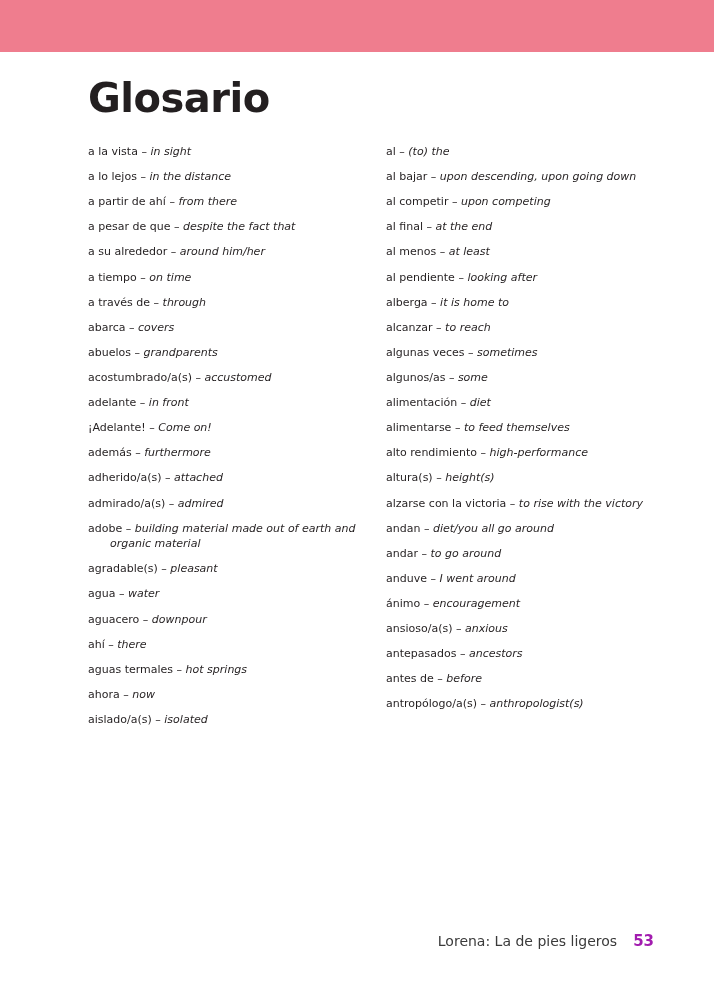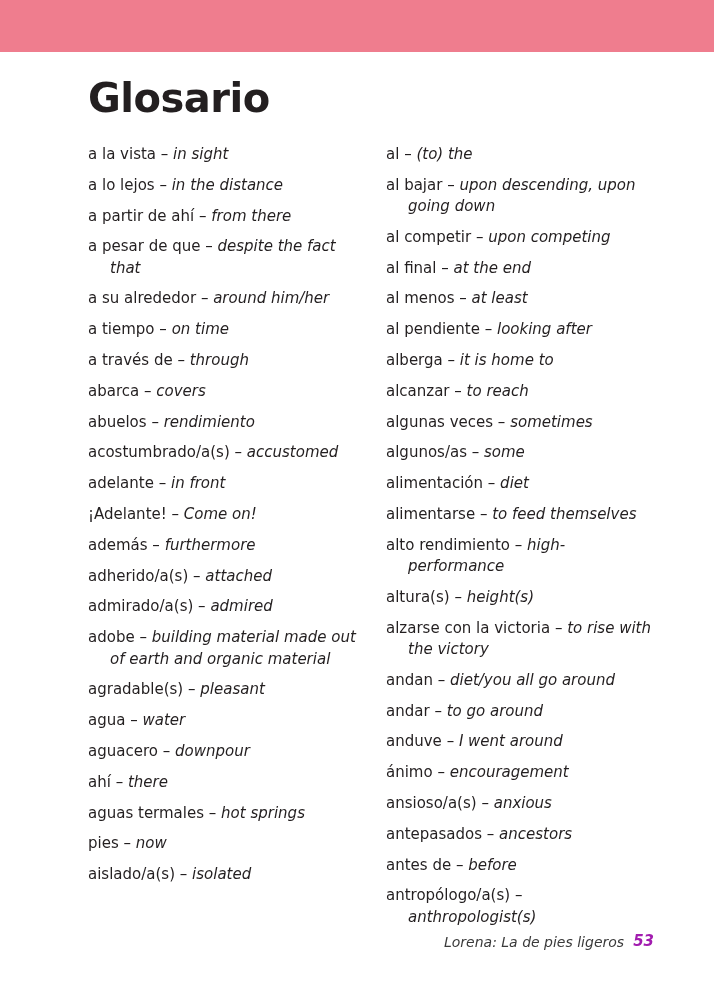--- a/index.html
+++ b/index.html
@@ -49,45 +49,44 @@
   .columns {
     display: flex;
     flex-direction: row;
     align-items: flex-start;
     gap: 30px;
   }
   .column {
     width: 272px;
   }
   .entry {
-    font-size: 15px;
+    font-size: 11px;
     line-height: 1.42;
     color: #231f20;
     margin-bottom: 9.5px;
     padding-left: 22px;
     text-indent: -22px;
   }
   .entry .term {
     font-style: normal;
   }
   .entry .sep {
     font-style: normal;
   }
   .entry .def {
     font-style: italic;
   }
   .footer {
     position: absolute;
     right: 60px;
     bottom: 50px;
     display: flex;
-    align-items: flex-end;
-    gap: 9px;
+    align-items: center;
+    gap: 16px;
     color: #231f20;
-    font-style: italic;
   }
   .footer-title {
     font-size: 14px;
     color: #3a3a3a;
   }
   .footer-page {
     font-size: 15px;
     font-weight: bold;
     color: #a21caf;
   }
@@ -107,34 +106,34 @@
 
       <div class="column">
         <div class="entry"><span class="term">a la vista</span> <span class="sep">–</span> <span class="def">in sight</span></div>
         <div class="entry"><span class="term">a lo lejos</span> <span class="sep">–</span> <span class="def">in the distance</span></div>
         <div class="entry"><span class="term">a partir de ahí</span> <span class="sep">–</span> <span class="def">from there</span></div>
         <div class="entry"><span class="term">a pesar de que</span> <span class="sep">–</span> <span class="def">despite the fact that</span></div>
         <div class="entry"><span class="term">a su alrededor</span> <span class="sep">–</span> <span class="def">around him/her</span></div>
         <div class="entry"><span class="term">a tiempo</span> <span class="sep">–</span> <span class="def">on time</span></div>
         <div class="entry"><span class="term">a través de</span> <span class="sep">–</span> <span class="def">through</span></div>
         <div class="entry"><span class="term">abarca</span> <span class="sep">–</span> <span class="def">covers</span></div>
-        <div class="entry"><span class="term">abuelos</span> <span class="sep">–</span> <span class="def">rendimiento</span></div>
+        <div class="entry"><span class="term">abuelos</span> <span class="sep">–</span> <span class="def">grandparents</span></div>
         <div class="entry"><span class="term">acostumbrado/a(s)</span> <span class="sep">–</span> <span class="def">accustomed</span></div>
         <div class="entry"><span class="term">adelante</span> <span class="sep">–</span> <span class="def">in front</span></div>
         <div class="entry"><span class="term">¡Adelante!</span> <span class="sep">–</span> <span class="def">Come on!</span></div>
         <div class="entry"><span class="term">además</span> <span class="sep">–</span> <span class="def">furthermore</span></div>
         <div class="entry"><span class="term">adherido/a(s)</span> <span class="sep">–</span> <span class="def">attached</span></div>
         <div class="entry"><span class="term">admirado/a(s)</span> <span class="sep">–</span> <span class="def">admired</span></div>
         <div class="entry"><span class="term">adobe</span> <span class="sep">–</span> <span class="def">building material made out of earth and organic material</span></div>
         <div class="entry"><span class="term">agradable(s)</span> <span class="sep">–</span> <span class="def">pleasant</span></div>
         <div class="entry"><span class="term">agua</span> <span class="sep">–</span> <span class="def">water</span></div>
         <div class="entry"><span class="term">aguacero</span> <span class="sep">–</span> <span class="def">downpour</span></div>
         <div class="entry"><span class="term">ahí</span> <span class="sep">–</span> <span class="def">there</span></div>
         <div class="entry"><span class="term">aguas termales</span> <span class="sep">–</span> <span class="def">hot springs</span></div>
-        <div class="entry"><span class="term">pies</span> <span class="sep">–</span> <span class="def">now</span></div>
+        <div class="entry"><span class="term">ahora</span> <span class="sep">–</span> <span class="def">now</span></div>
         <div class="entry"><span class="term">aislado/a(s)</span> <span class="sep">–</span> <span class="def">isolated</span></div>
       </div>
 
       <div class="column">
         <div class="entry"><span class="term">al</span> <span class="sep">–</span> <span class="def">(to) the</span></div>
         <div class="entry"><span class="term">al bajar</span> <span class="sep">–</span> <span class="def">upon descending, upon going down</span></div>
         <div class="entry"><span class="term">al competir</span> <span class="sep">–</span> <span class="def">upon competing</span></div>
         <div class="entry"><span class="term">al final</span> <span class="sep">–</span> <span class="def">at the end</span></div>
         <div class="entry"><span class="term">al menos</span> <span class="sep">–</span> <span class="def">at least</span></div>
         <div class="entry"><span class="term">al pendiente</span> <span class="sep">–</span> <span class="def">looking after</span></div>

